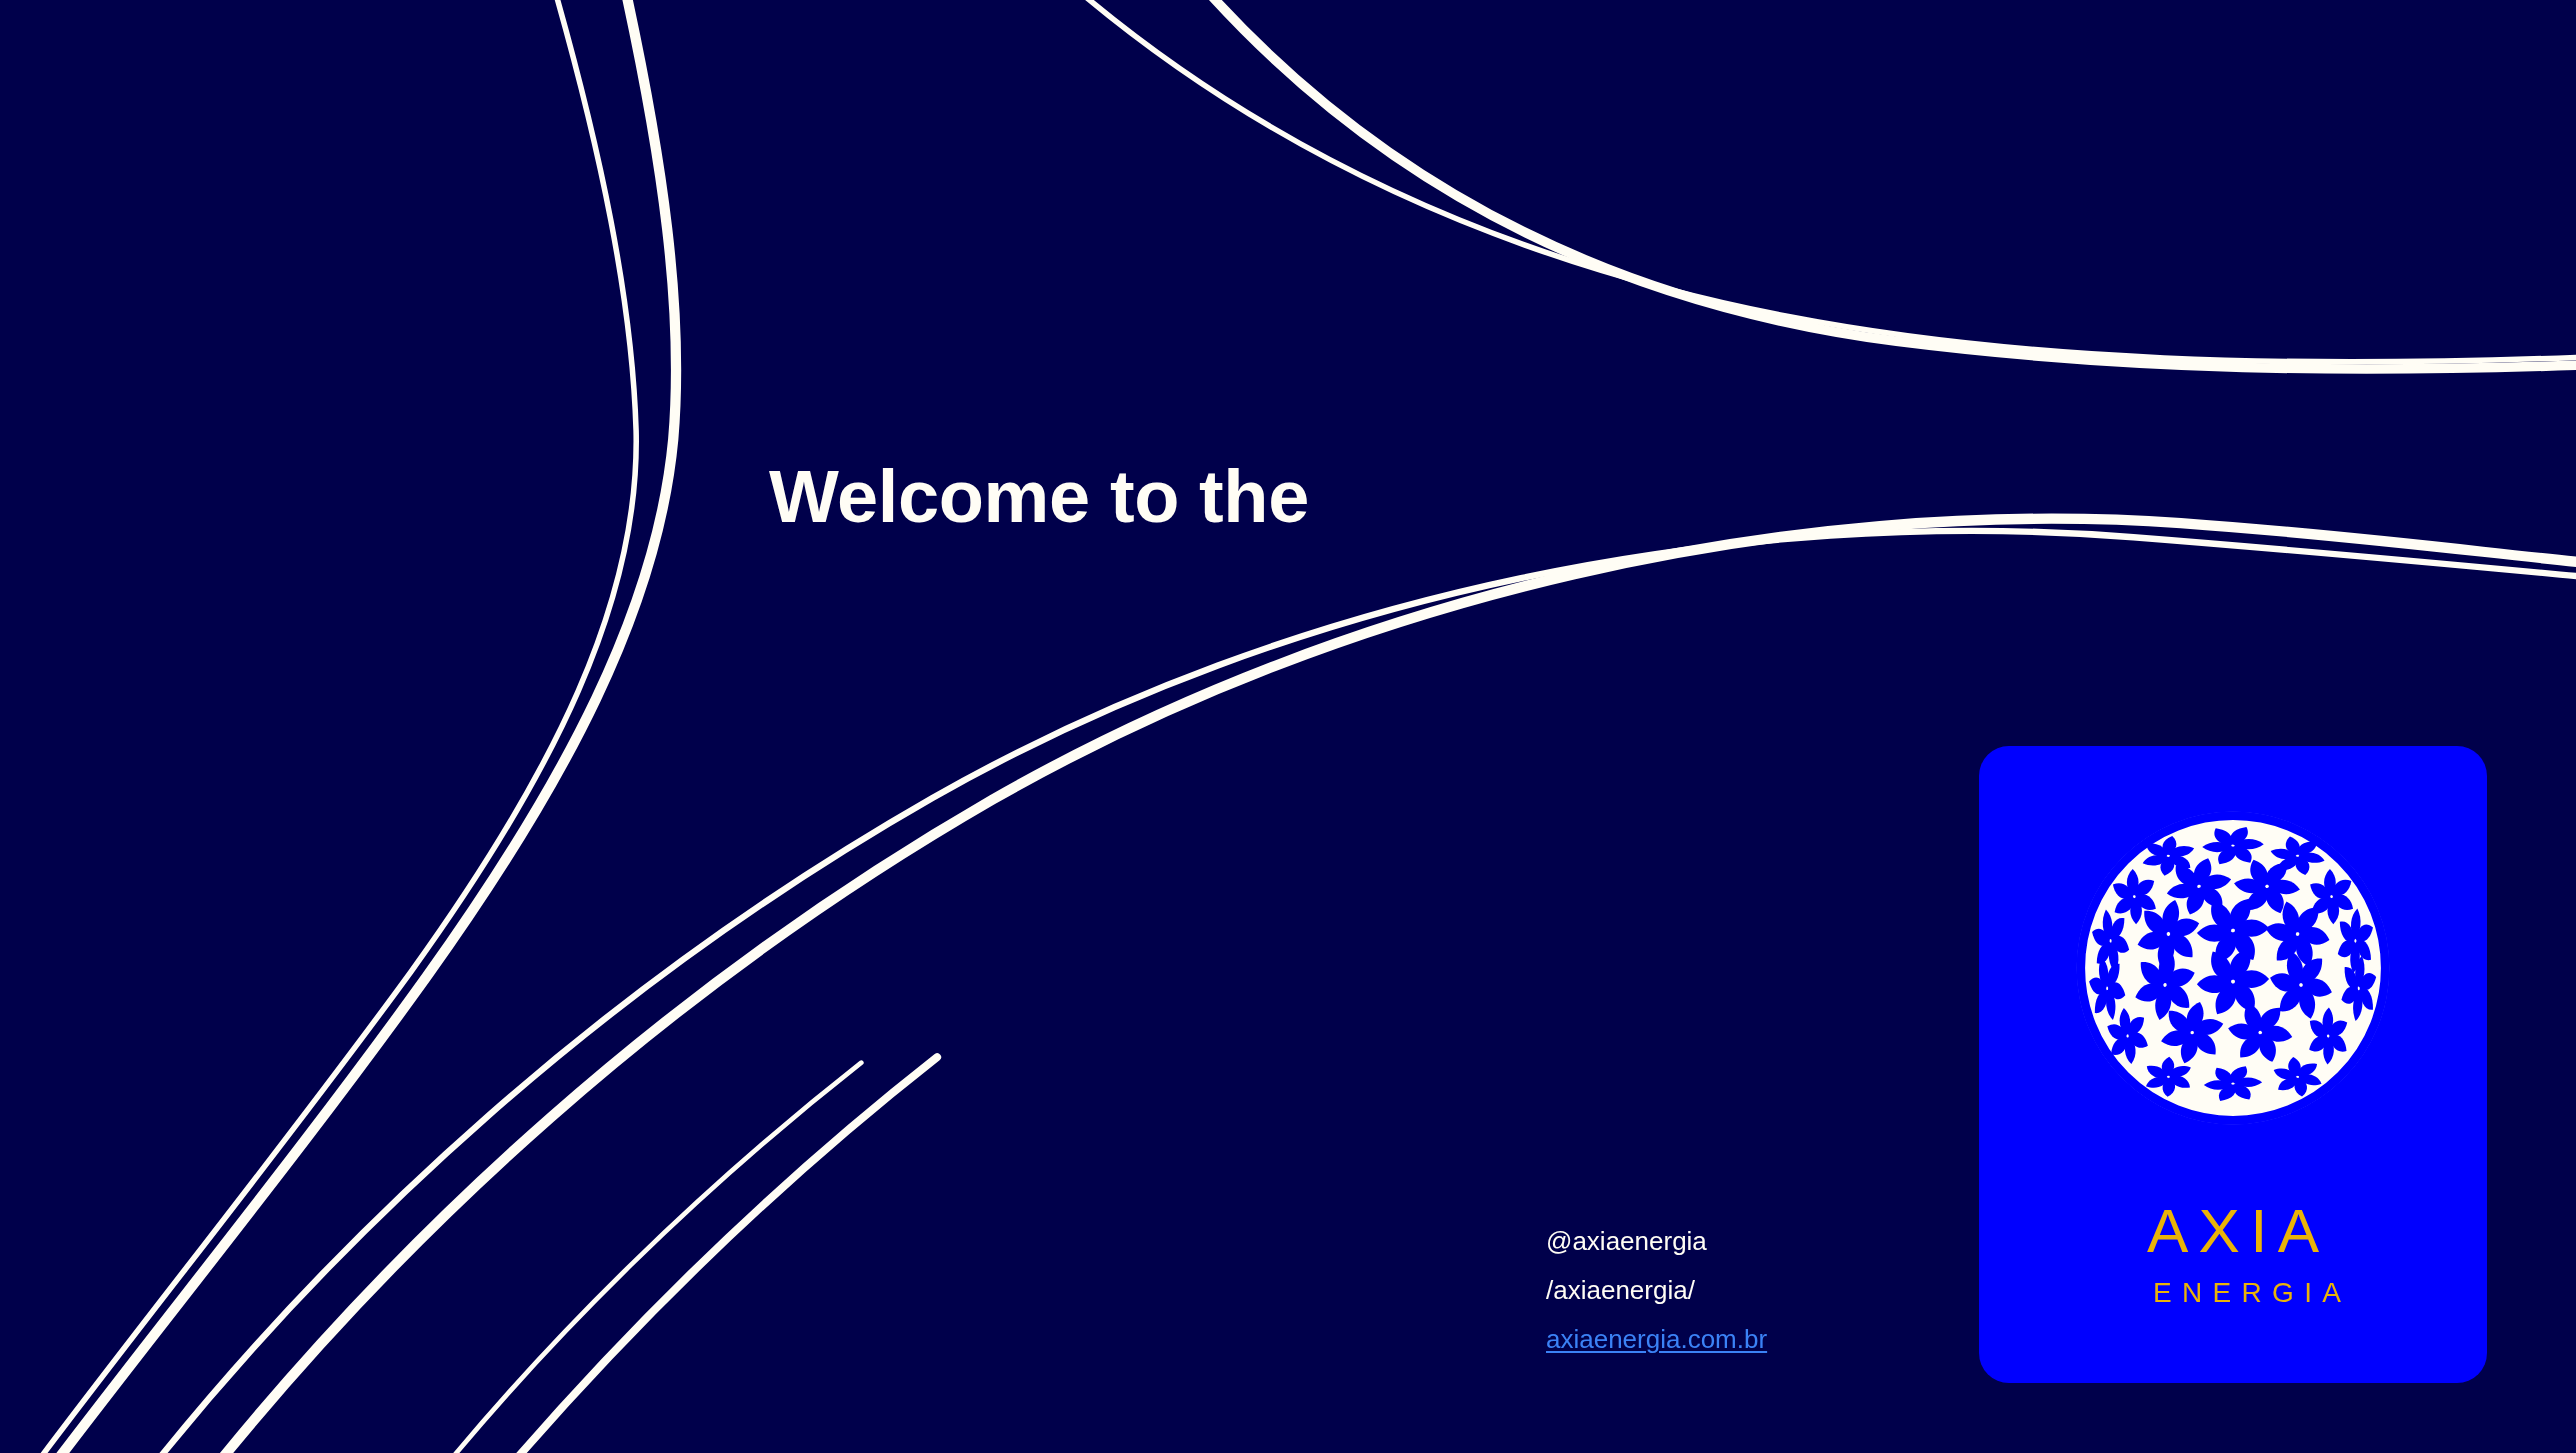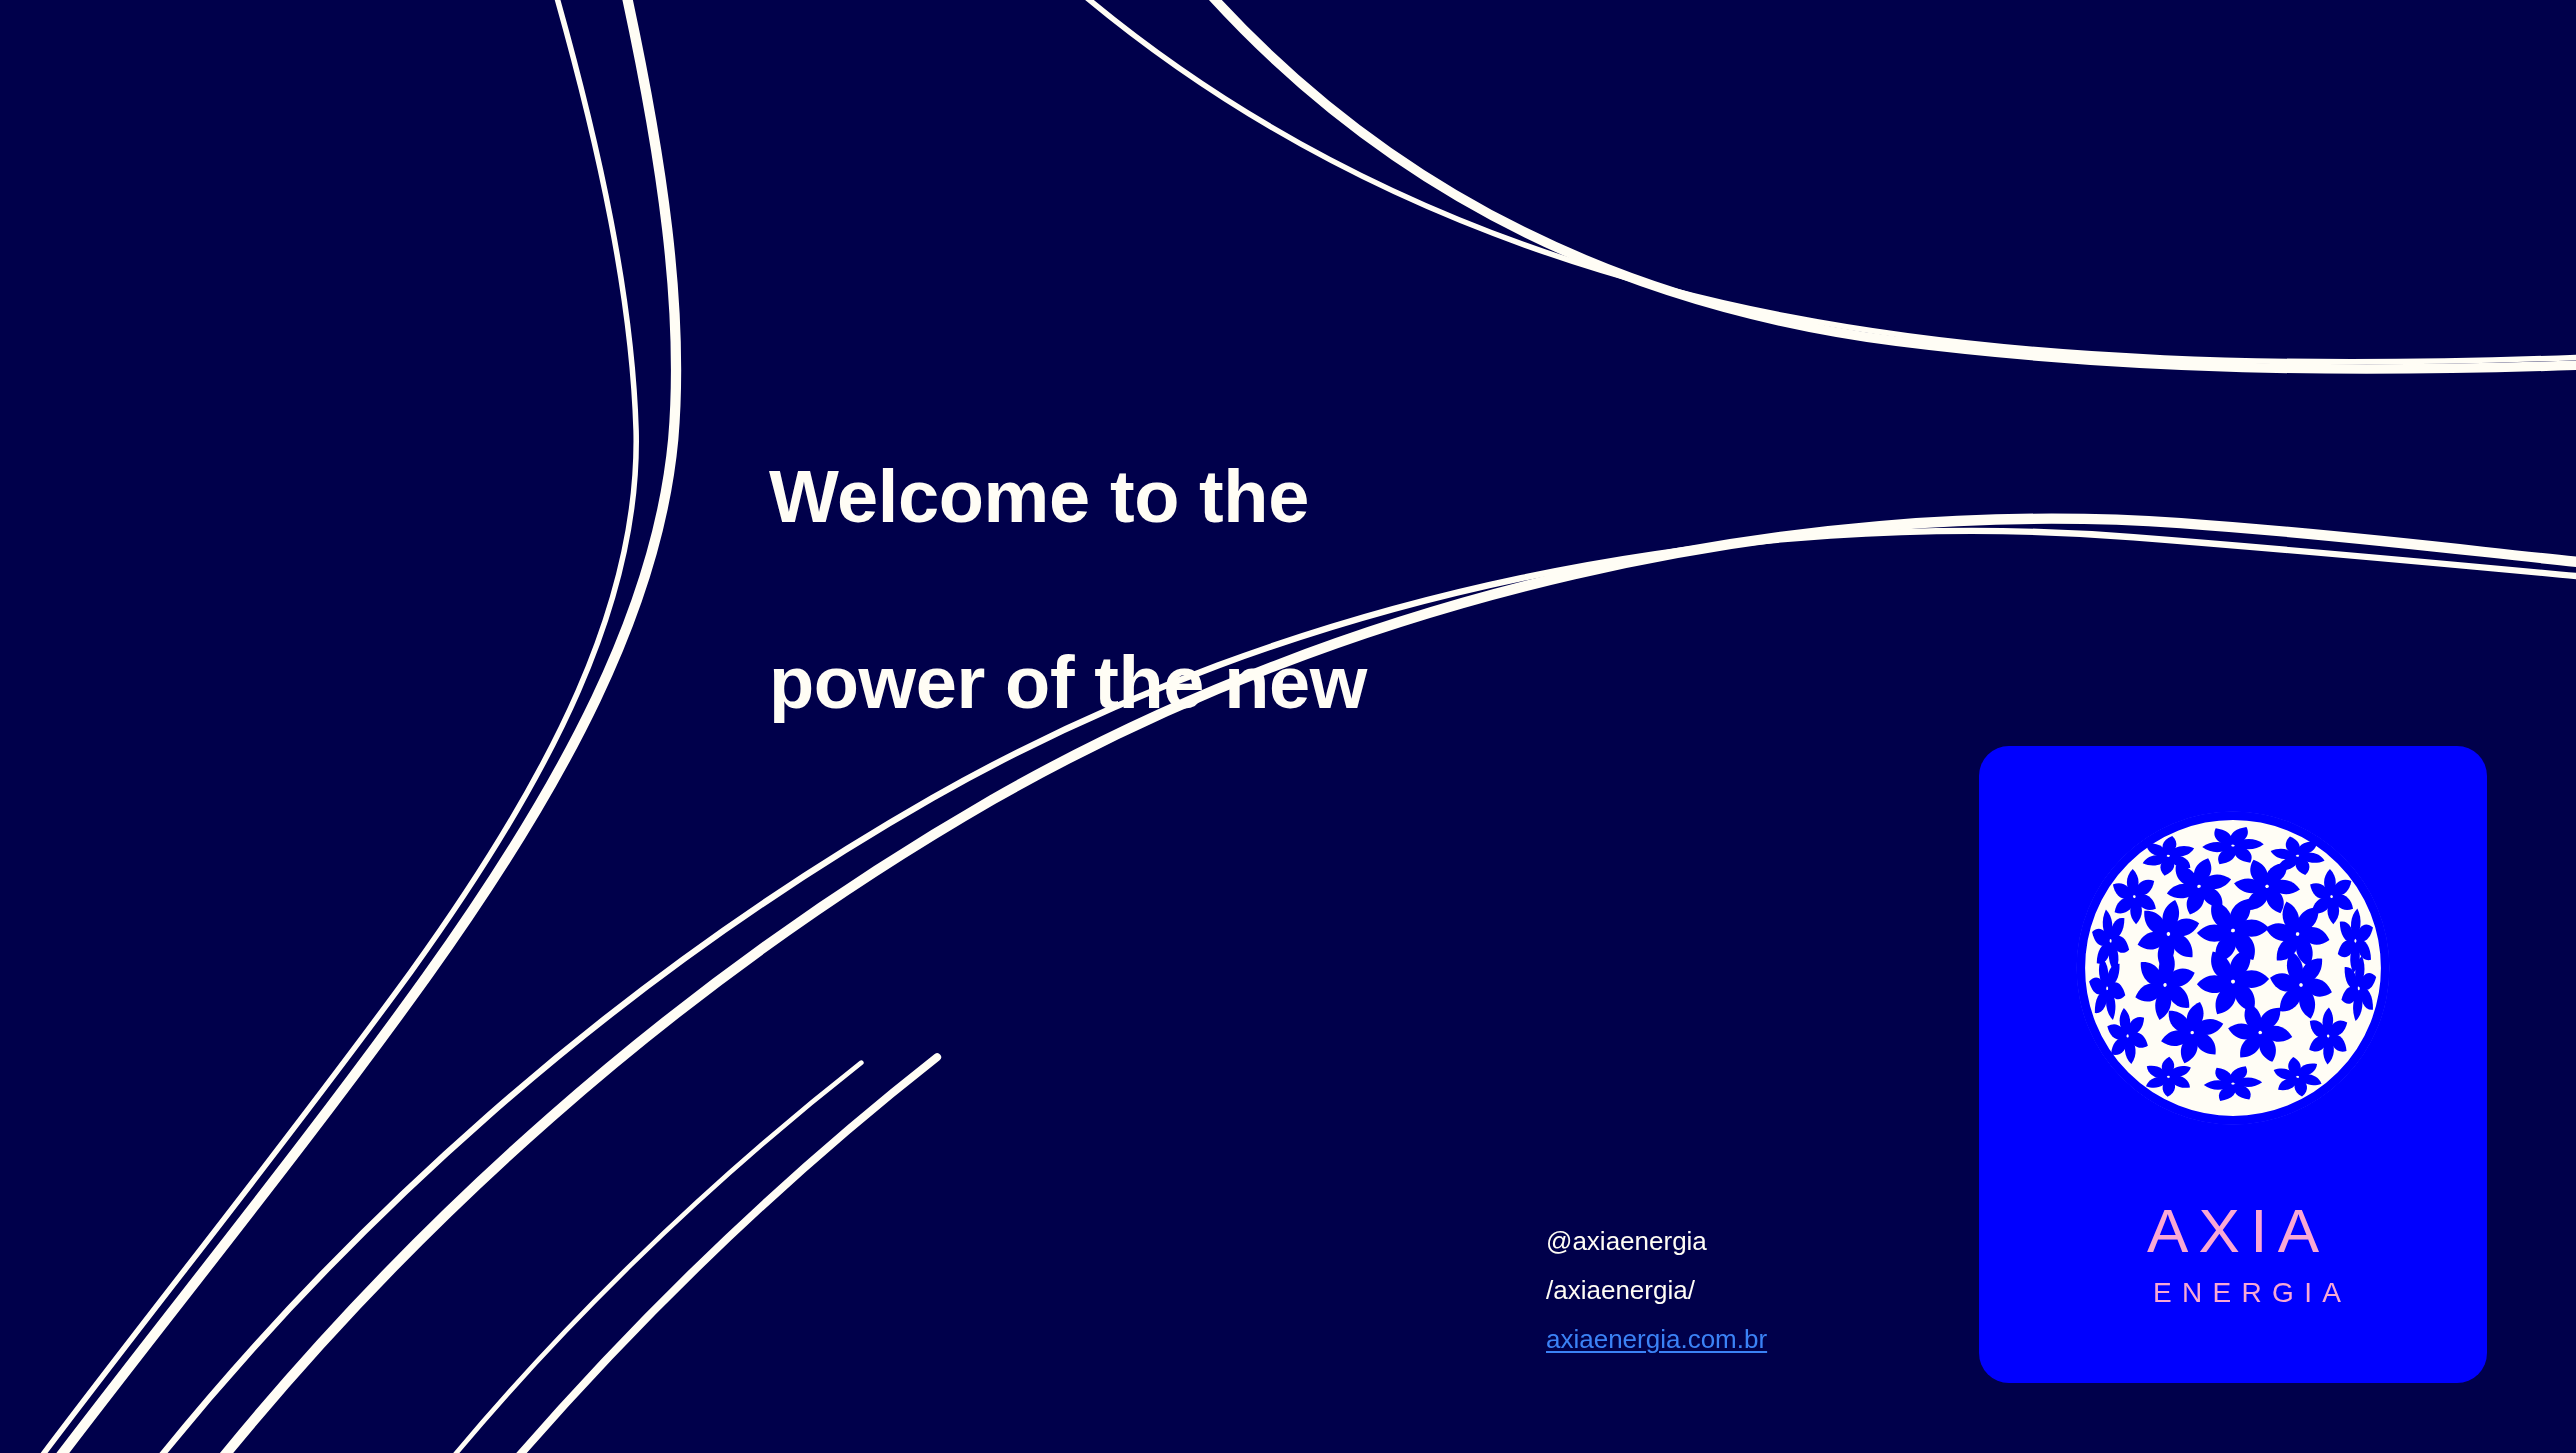--- a/index.html
+++ b/index.html
@@ -86,21 +86,21 @@
     transform: translateX(-50%);
     width: 340px;
     height: 340px;
   }
   #logo-wordmark {
     position: absolute;
     left: 0;
     right: 0;
     top: 452px;
     text-align: center;
-    color: #f9a8d4;
+    color: #eab308;
   }
   #logo-axia {
     display: block;
     font-size: 62px;
     line-height: 66px;
     font-weight: 400;
     letter-spacing: 10.3px;
     text-indent: 10.3px;
   }
   #logo-energia {
@@ -132,21 +132,20 @@
       <path stroke-width="13" d="M 268,1862 C 510,1562 840,1252 1256,1012 C 1712,752 2262,628 2760,662 C 2980,678 3130,698 3270,712"></path>
 
       <path stroke-width="6" d="M 560,1860 C 700,1690 880,1510 1090,1345"></path>
       <path stroke-width="10" d="M 640,1862 C 790,1688 972,1506 1186,1338"></path>
 
     </g>
   </svg>
 
   <div id="headline">
     <span class="headline-line">Welcome to the</span>
-    <span class="headline-line">power of the new</span>
   </div>
 
   <div id="contact-block">
     <span class="contact-line">@axiaenergia</span>
     <span class="contact-line">/axiaenergia/</span>
     <span class="contact-line contact-link">axiaenergia.com.br</span>
   </div>
 
   <div id="logo-card">
 

